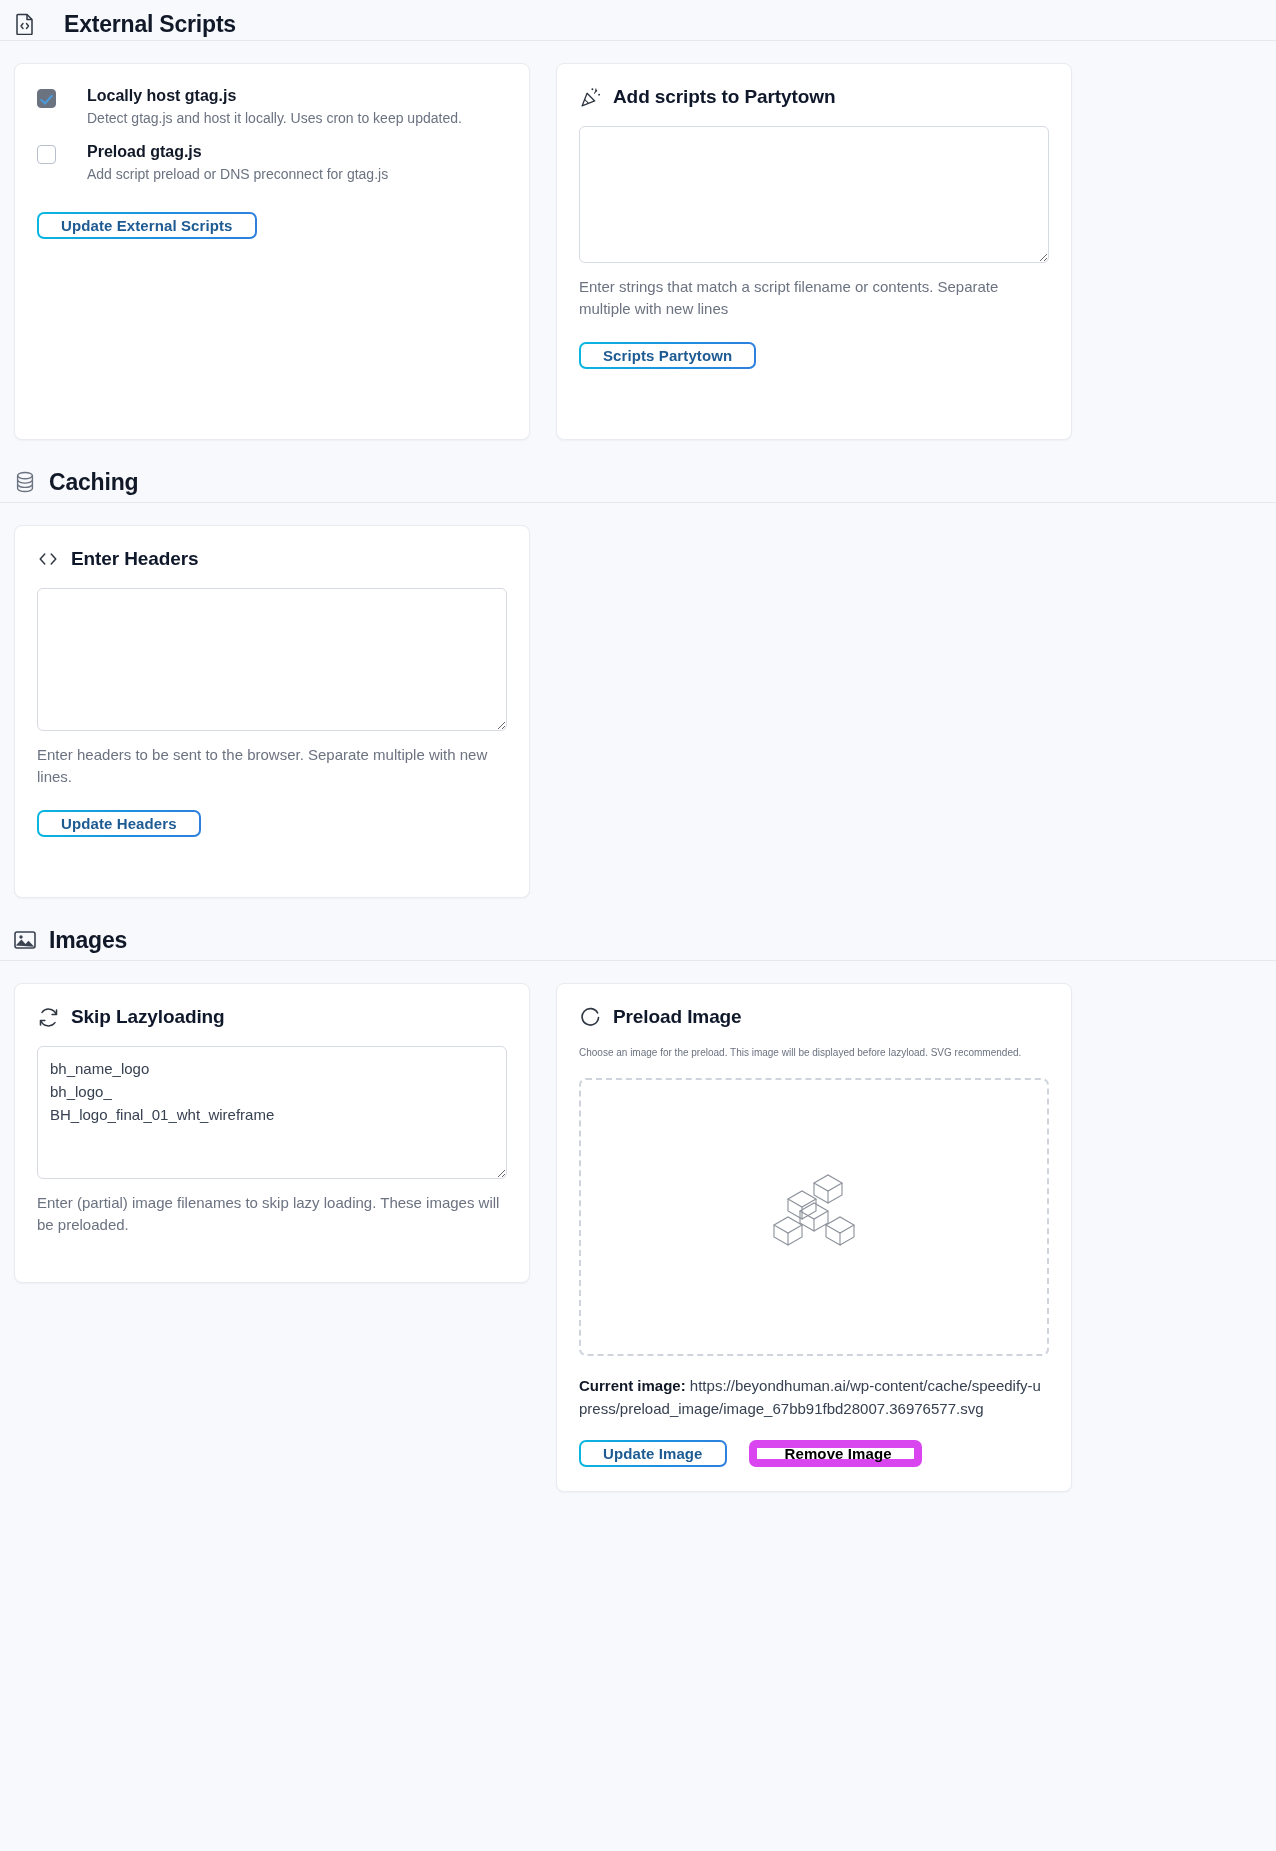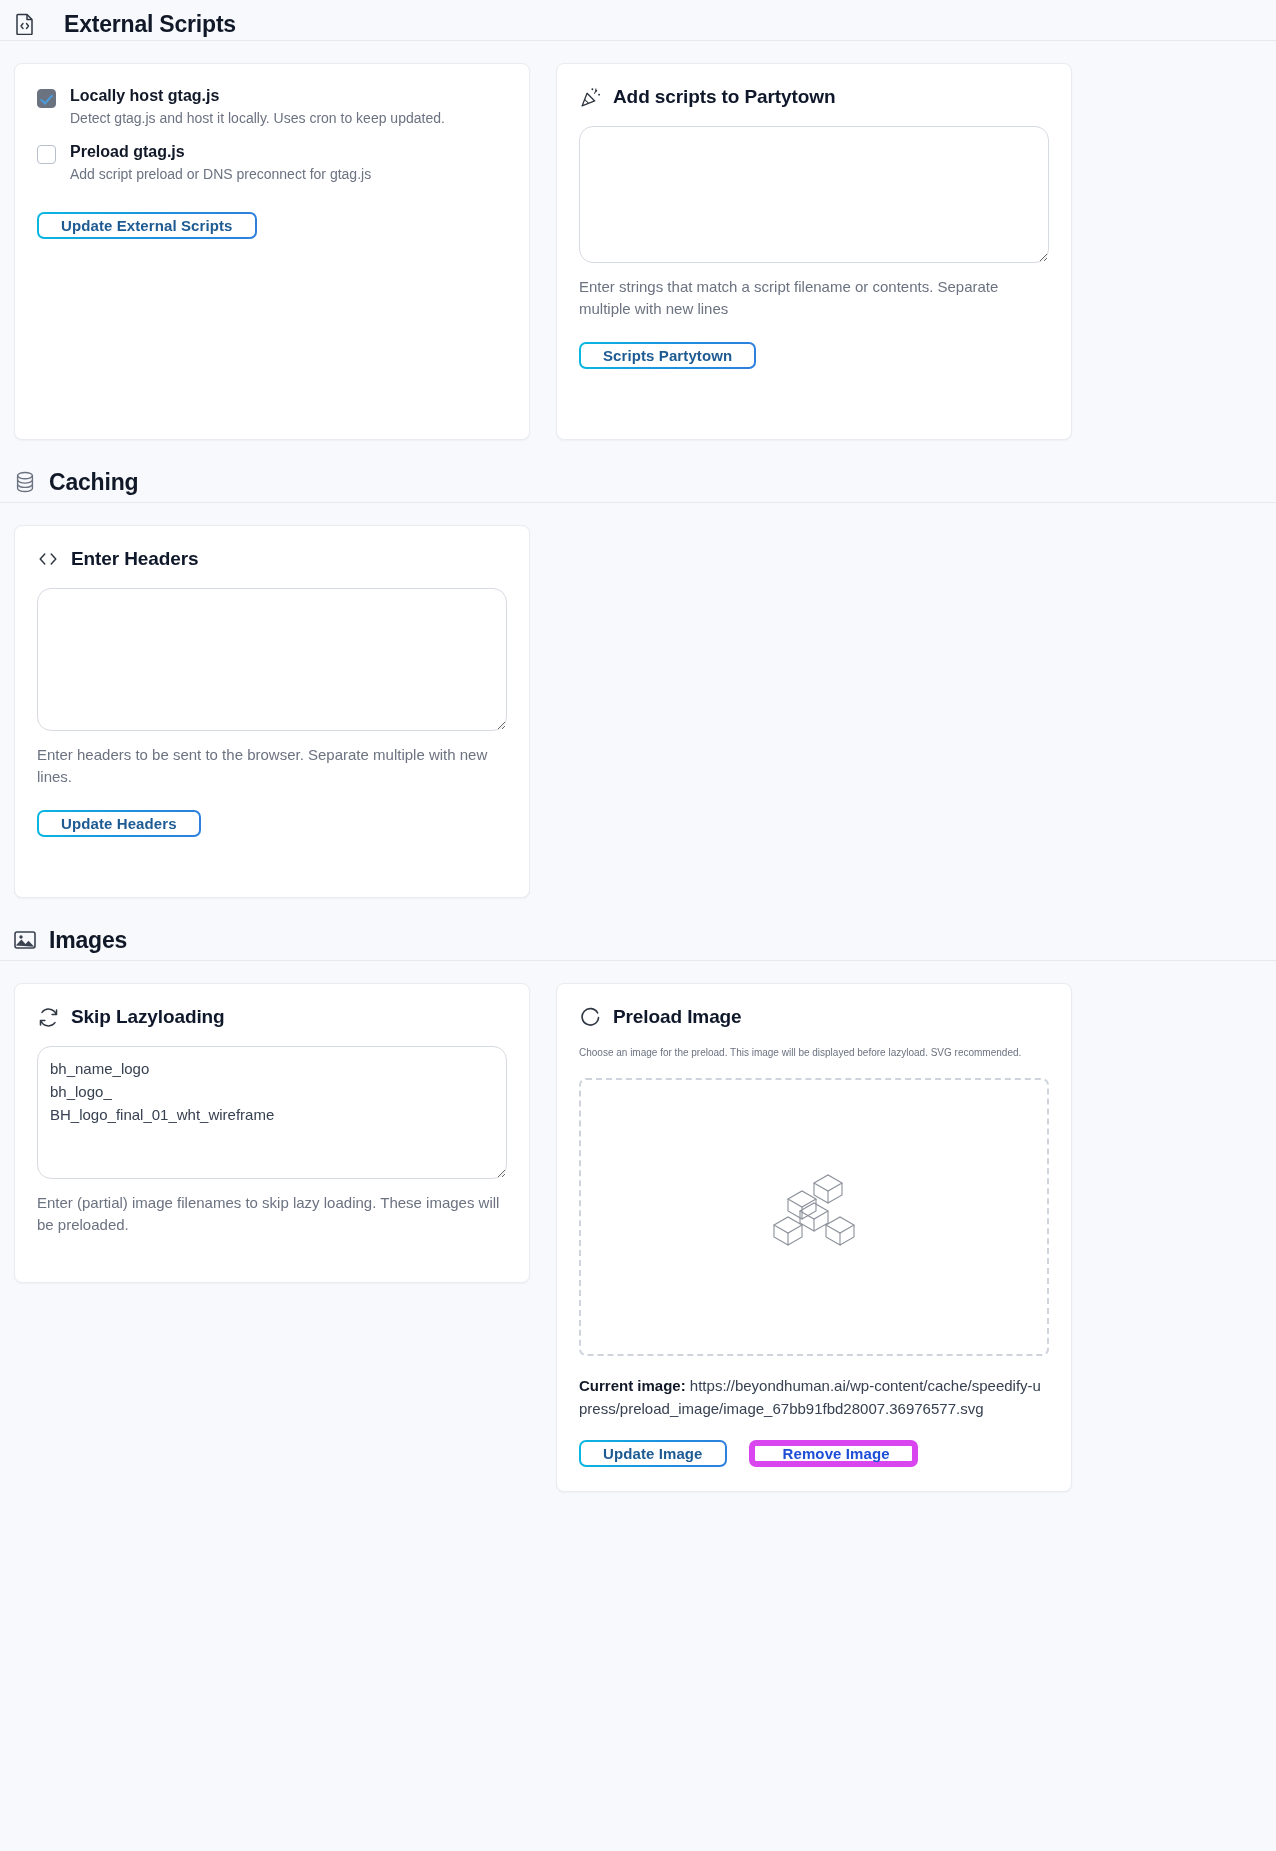--- a/index.html
+++ b/index.html
@@ -73,21 +73,21 @@
     flex: 0 0 auto;
   }
   .card-head .ch-title {
     font-size: 19px;
     font-weight: bold;
     color: #0f172a;
     letter-spacing: -0.1px;
   }
 
   
-  .chk-row { display: flex; gap: 14px; margin-bottom: 14px; }
+  .chk-row { display: flex; gap: 31px; margin-bottom: 14px; }
   .chk-box {
     width: 19px; height: 19px; flex: 0 0 19px;
     border-radius: 4px;
     border: 1px solid #b9c0cc;
     background: #fff;
     margin-top: 3px;
     position: relative;
   }
   .chk-box.checked {
     background: #6b7280;
@@ -132,31 +132,31 @@
   .btn-grad {
     color: #1e5b92;
     border: 2px solid transparent;
     background-image:
       linear-gradient(#fff, #fff),
       linear-gradient(100deg, #09b8e0 0%, #1d8fe0 55%, #2f7fdd 100%);
     background-origin: border-box;
     background-clip: padding-box, border-box;
   }
   .btn-danger {
-    color: #1d4ed8;
-    border: 6px solid #d946ef;
+    color: #000000;
+    border: 8px solid #d946ef;
     padding-left: 28px;
   }
   .btn-row { display: flex; gap: 22px; }
 
   
   .ta {
     width: 100%;
     border: 1px solid #d6dae1;
-    border-radius: 14px;
+    border-radius: 6px;
     background: #fff;
     font-family: "Liberation Sans", sans-serif;
     font-size: 15px;
     color: #374151;
     line-height: 23px;
     padding: 10px 12px;
     resize: vertical;
     display: block;
   }
   .ta-party { height: 137px; }

